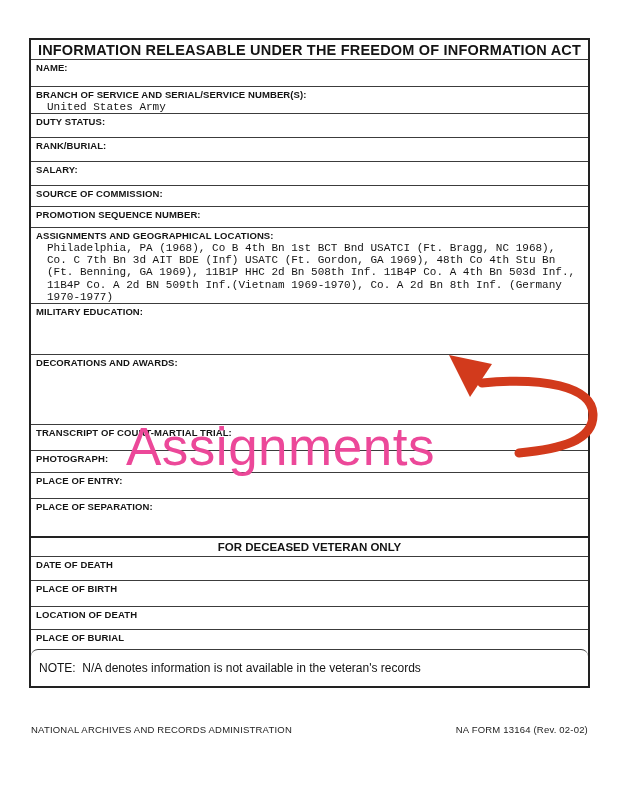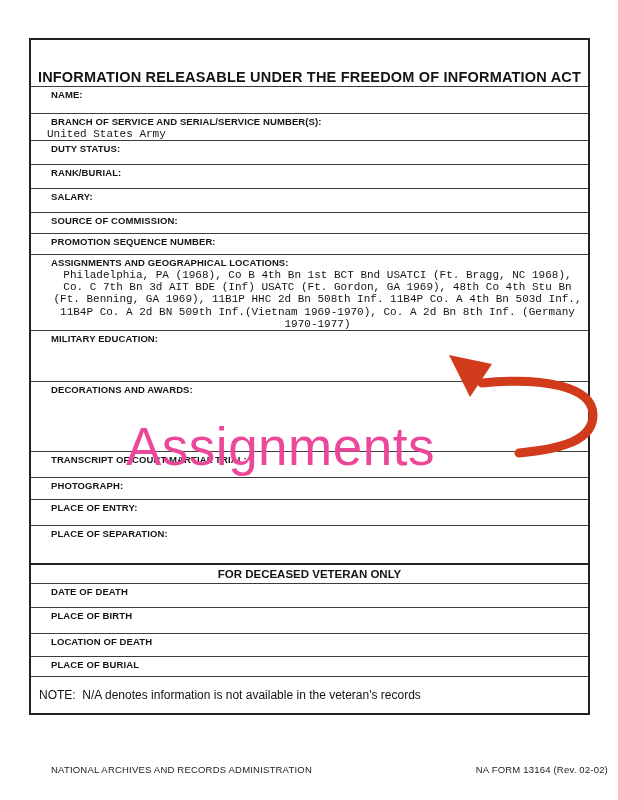--- a/index.html
+++ b/index.html
@@ -19,57 +19,57 @@
   }
   .row {
     position:relative;
     border-top:1px solid #3c3c3c;
     box-sizing:border-box;
     overflow:hidden;
   }
   .row:first-child { border-top:none; }
   .title-row {
     text-align:center; font-weight:bold; font-size:14.5px;
-    letter-spacing:0.2px; padding-top:2px;margin-top:27px;
+    letter-spacing:0.2px; padding-top:2px;
   }
   .lbl {
     font-weight:bold; font-size:9.5px; letter-spacing:0.1px;
-    padding:2px 0 0 20px;
+    padding:2px 0 0 5px;
   }
   .val {
     font-family:"Liberation Mono","DejaVu Sans Mono", monospace;
     font-size:11px; padding:1px 0 0 16px; white-space:pre-wrap;
   }
-  .lines { padding:1px 0 0 16px;text-align:center; }
+  .lines { padding:1px 0 0 16px; }
   .lines span {
     display:block;
     font-family:"Liberation Mono","DejaVu Sans Mono", monospace;
     font-size:11px; line-height:12.2px; white-space:pre;
   }
   .deceased-row {
     text-align:center; font-weight:bold; font-size:11.5px;
     border-top:2px solid #222; padding-top:3px;
   }
   .note-row {
     display:flex; align-items:center;
-    font-size:12px; padding-left:8px; white-space:pre-wrap;
+    font-size:12px; padding-left:8px; white-space:pre-wrap;border-radius:7px;
   }
   .annotation {
     position:absolute; left:126px; top:420px;
     font-size:53px; font-weight:normal; color:#ec4899;
     letter-spacing:0.5px; z-index:5; line-height:1;
   }
   .arrow-svg {
     position:absolute; left:0; top:0; width:618px; height:800px;
     z-index:6; pointer-events:none;
   }
   .footer {
-    position:absolute; left:31px; width:557px; top:764px;
+    position:absolute; left:31px; width:557px; top:724px;
     display:flex; justify-content:space-between;
-    font-size:9.5px; letter-spacing:0.2px; color:#222;margin-left:20px;
+    font-size:9.5px; letter-spacing:0.2px; color:#222;
   }
 </style>
 </head>
 <body>
 
 <div class="form">
 
   <div class="row title-row" style="height:19px">
     <span>INFORMATION RELEASABLE UNDER THE FREEDOM OF INFORMATION ACT</span>
   </div>

